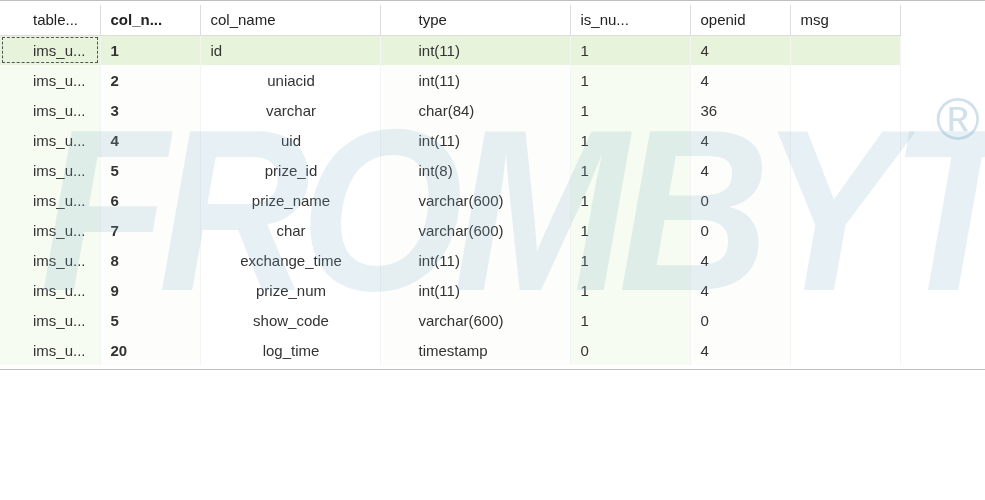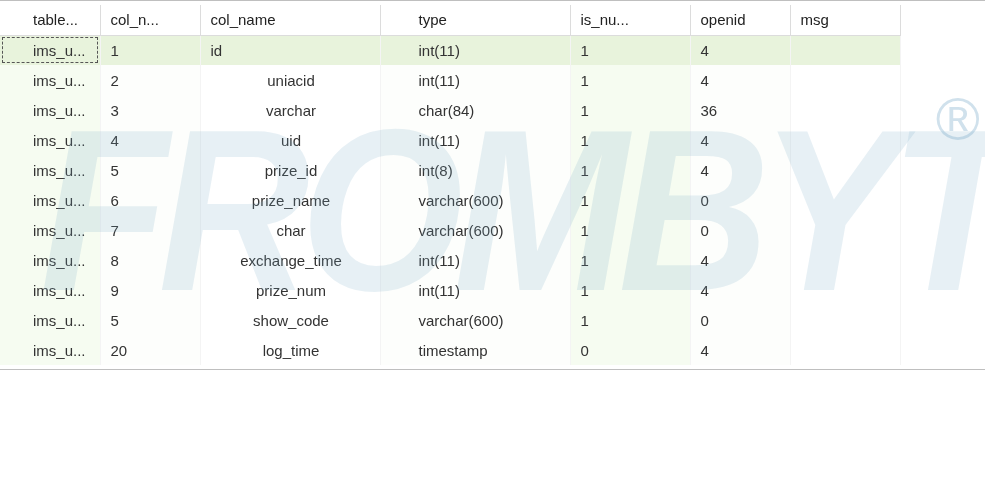--- a/index.html
+++ b/index.html
@@ -55,21 +55,21 @@
     tbody tr:not(.selected) td.shade2 { background: #ffffff; text-align: center; }
     tbody tr:not(.selected) td.shade3 { background: #fdfefc; }
     tbody tr:not(.selected) td.shade4 { background: #f6fcf1; }
     tbody tr:not(.selected) td.shade5 { background: #fdfefc; }
     tbody tr:not(.selected) td.shade6 { background: #ffffff; }
     tbody tr.selected td:first-child {
       outline: 1px dashed #555;
       outline-offset: -3px;
     }
     .col-table { width: 100px; padding-left: 33px; }
-    .col-coln { width: 100px; }
+    .col-coln { width: 100px; font-weight: bold; }
     .col-colname { width: 180px; }
     .col-type { width: 190px; padding-left: 38px; }
     .col-isnu { width: 120px; margin-top: 20px; }
     .col-length { width: 100px; }
     .col-msg { width: 110px; }
     
     .watermark {
       position: absolute;
       top: 90px;
       left: 40px;

